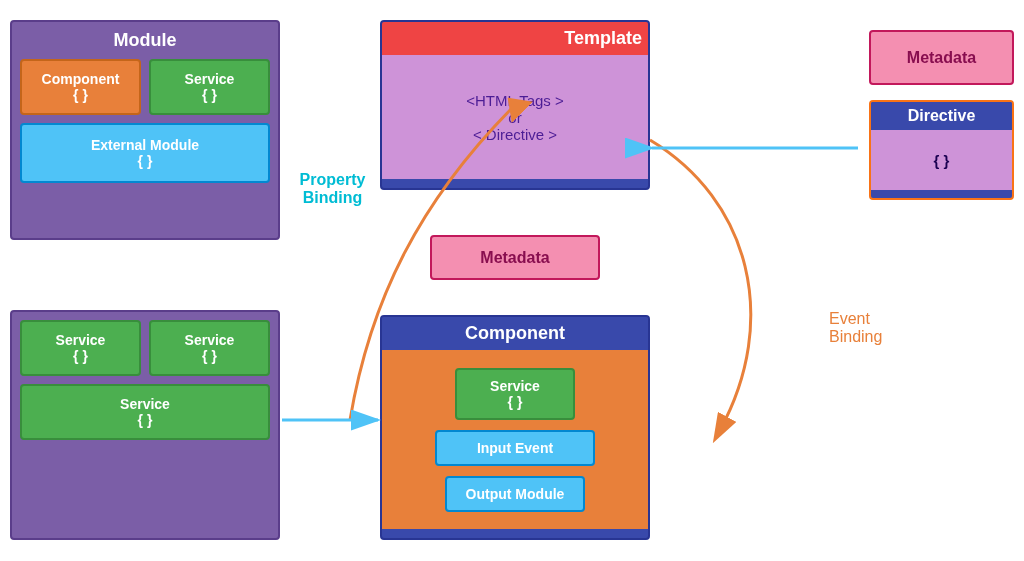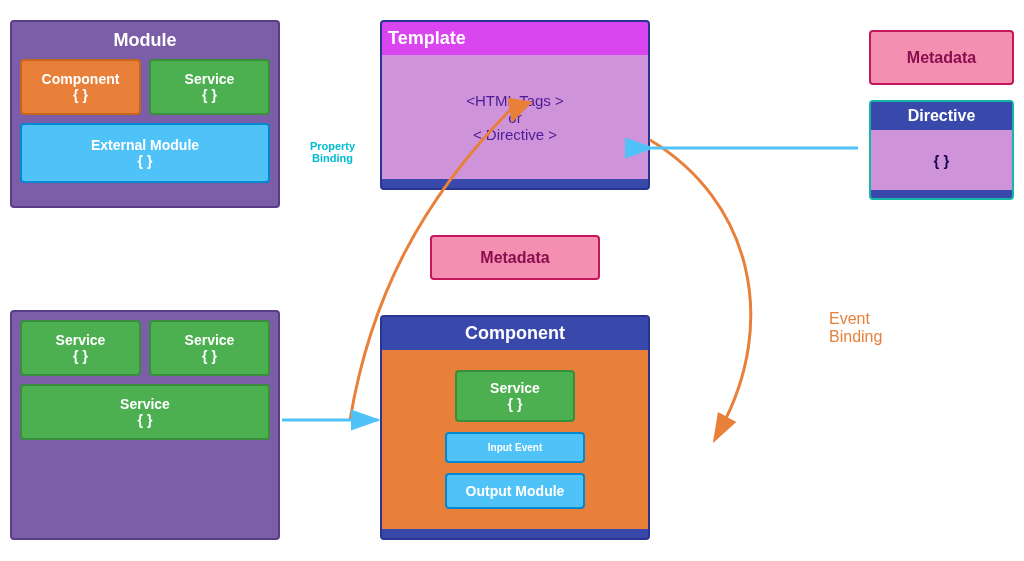--- a/index.html
+++ b/index.html
@@ -16,21 +16,21 @@
       width: 1024px;
       height: 561px;
     }
 
     
     .module-box {
       position: absolute;
       left: 10px;
       top: 20px;
       width: 270px;
-      height: 188px;
+      height: 220px;
       background: #7B5EA7;
       border: 2px solid #5a3d8a;
       border-radius: 4px;
       padding: 8px;
     }
     .module-title {
       text-align: center;
       color: white;
       font-weight: bold;
       font-size: 18px;
@@ -110,26 +110,26 @@
       left: 380px;
       top: 20px;
       width: 270px;
       height: 170px;
       background: #3949AB;
       border: 2px solid #283593;
       border-radius: 4px;
       overflow: hidden;
     }
     .template-title {
-      text-align: left;
+      text-align: right;
       color: white;
       font-weight: bold;
       font-size: 18px;
       padding: 6px;
-      background: #d946ef;
+      background: #ef4444;
     }
     .template-content {
       background: #CE93D8;
       text-align: center;
       color: #4c1d95;
       font-size: 15px;
       font-weight: 500;
       padding: 20px 10px;
       height: calc(100% - 42px);
       display: flex;
@@ -195,24 +195,24 @@
       text-align: center;
       padding: 8px 20px;
       width: 120px;
     }
     .input-event-box {
       background: #4FC3F7;
       border: 2px solid #0288D1;
       border-radius: 4px;
       color: white;
       font-weight: bold;
-      font-size: 10px;
+      font-size: 14px;
       text-align: center;
       padding: 8px 10px;
-      width: 140px;
+      width: 160px;
     }
     .output-event-box {
       background: #4FC3F7;
       border: 2px solid #0288D1;
       border-radius: 4px;
       color: white;
       font-weight: bold;
       font-size: 14px;
       text-align: center;
       padding: 8px 10px;
@@ -236,21 +236,21 @@
       font-weight: bold;
       font-size: 16px;
     }
     .directive-box {
       position: absolute;
       right: 10px;
       top: 100px;
       width: 145px;
       height: 100px;
       background: #3949AB;
-      border: 2px solid #14b8a6;
+      border: 2px solid #f97316;
       border-radius: 4px;
       overflow: hidden;
     }
     .directive-title {
       text-align: center;
       color: white;
       font-weight: bold;
       font-size: 16px;
       padding: 5px;
       background: #3949AB;
@@ -273,24 +273,24 @@
       left: 0;
       width: 1024px;
       height: 561px;
       pointer-events: none;
     }
 
     
     .property-binding-label {
       position: absolute;
       left: 285px;
-      top: 140px;
+      top: 171px;
       color: #00BCD4;
       font-weight: bold;
-      font-size: 11px;
+      font-size: 16px;
       text-align: center;
       width: 95px;
     }
     .event-binding-label {
       position: absolute;
       right: 100px;
       top: 310px;
       color: #E8803A;
       font-weight: normal;
       font-size: 16px;

